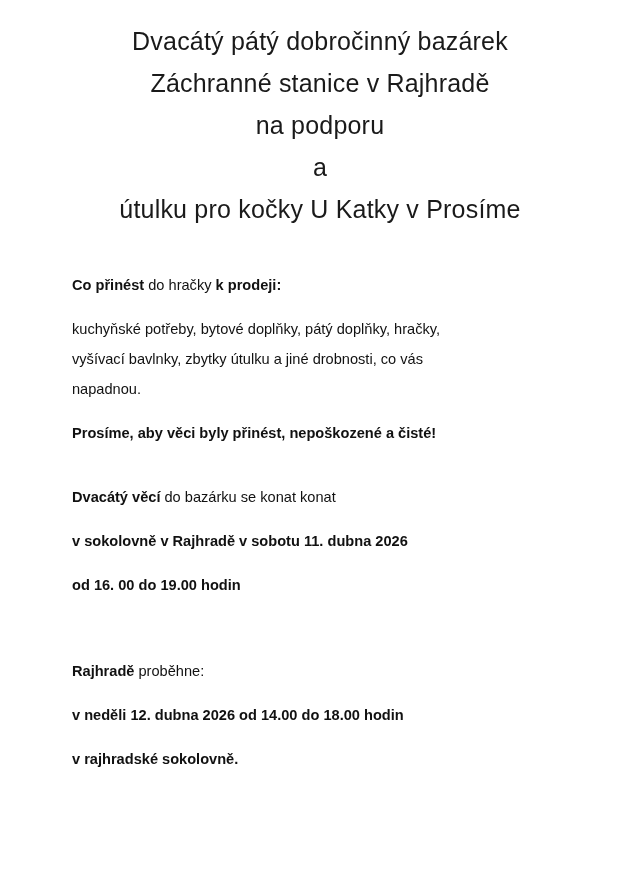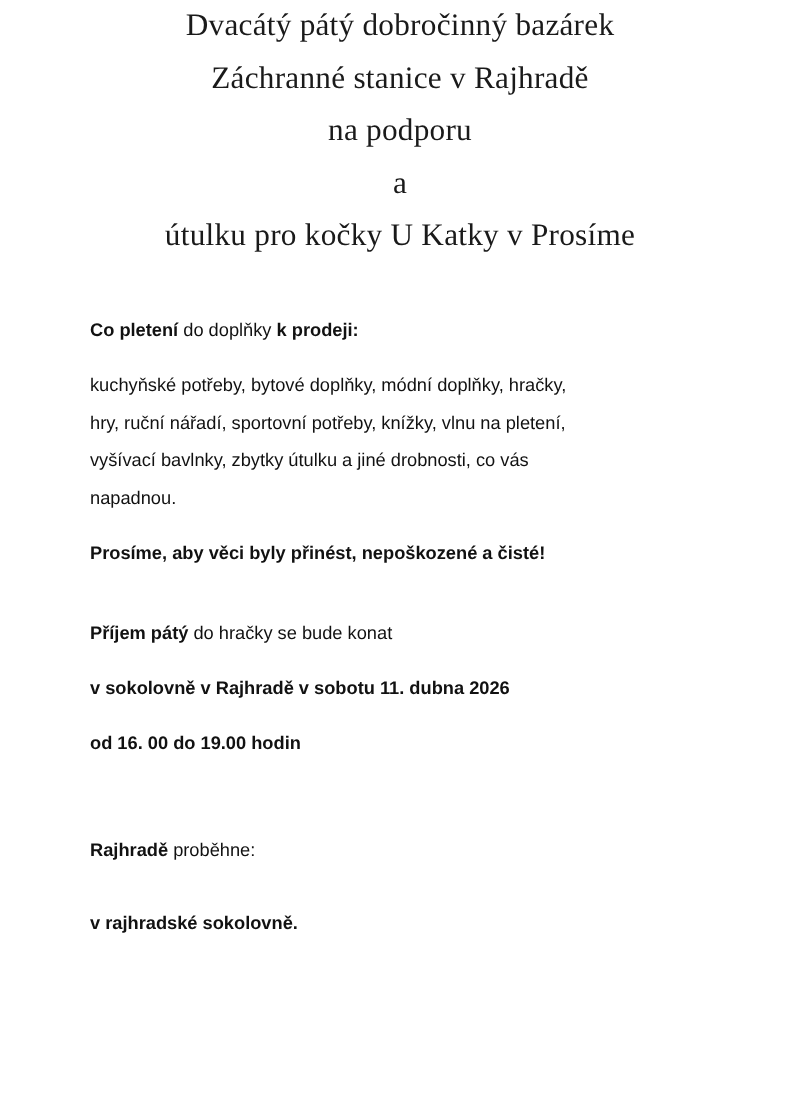--- a/index.html
+++ b/index.html
@@ -18,22 +18,23 @@
     position: relative;
     width: 640px;
     height: 882px;
     background: #ffffff;
     box-sizing: border-box;
     padding: 0 72px;
   }
   
   .title-block {
     text-align: center;
-    font-family: Liberation Serif, serif;
+    font-family: Liberation Sans, sans-serif;
     color: #1a1a1a;
+    margin-top: 20px;
   }
   .title-line {
     font-size: 25px;
     line-height: 42px;
     letter-spacing: 0.2px;
     white-space: nowrap;
   }
   .title-line.small {
     font-size: 25px;
   }
@@ -67,58 +68,58 @@
     <div class="title-line">Dvacátý pátý dobročinný bazárek</div>
     <div class="title-line">Záchranné stanice v Rajhradě</div>
     <div class="title-line">na podporu</div>
     <div class="title-line small">a</div>
     <div class="title-line">útulku pro kočky U Katky v Prosíme</div>
   </div>
 
   <div class="body-block">
 
     <p class="para">
-      <b>Co pletení</b><span> do doplňky </span><b>k prodeji</b><b>:</b>
+      <b>Co přinést</b><span> do hračky </span><b>k prodeji</b><b>:</b>
     </p>
 
     <div class="gap-sm"></div>
 
     <p class="list-para">
-      <span class="line">kuchyňské potřeby, bytové doplňky, módní doplňky, hračky,</span>
-      <span class="line">hry, ruční nářadí, sportovní potřeby, knížky, vlnu na pletení,</span>
+      <span class="line">kuchyňské potřeby, bytové doplňky, pátý doplňky, hračky,</span>
       <span class="line">vyšívací bavlnky, zbytky útulku a jiné drobnosti, co vás</span>
       <span class="line">napadnou.</span>
     </p>
 
     <div class="gap-sm"></div>
 
     <p class="para b">Prosíme, aby věci byly přinést, nepoškozené a čisté!</p>
 
     <div class="gap-lg"></div>
 
     <p class="para">
-      <b>Příjem pátý</b><span> do hračky se bude konat</span>
+      <b>Dvacátý věcí</b><span> do bazárku se konat konat</span>
     </p>
 
     <div class="gap-sm"></div>
 
     <p class="para b">v sokolovně v Rajhradě v sobotu 11. dubna 2026</p>
 
     <div class="gap-sm"></div>
 
     <p class="para b">od 16. 00 do 19.00 hodin</p>
 
     <div class="gap-lg"></div>
     <div class="gap-md"></div>
 
     <p class="para">
       <b>Rajhradě</b><span> proběhne:</span>
     </p>
 
     <div class="gap-sm"></div>
 
+    <p class="para b">v neděli 12. dubna 2026 od 14.00 do 18.00 hodin</p>
 
     <div class="gap-sm"></div>
 
     <p class="para b">v rajhradské sokolovně.</p>
 
   </div>
 </div>
 
 </body></html>

